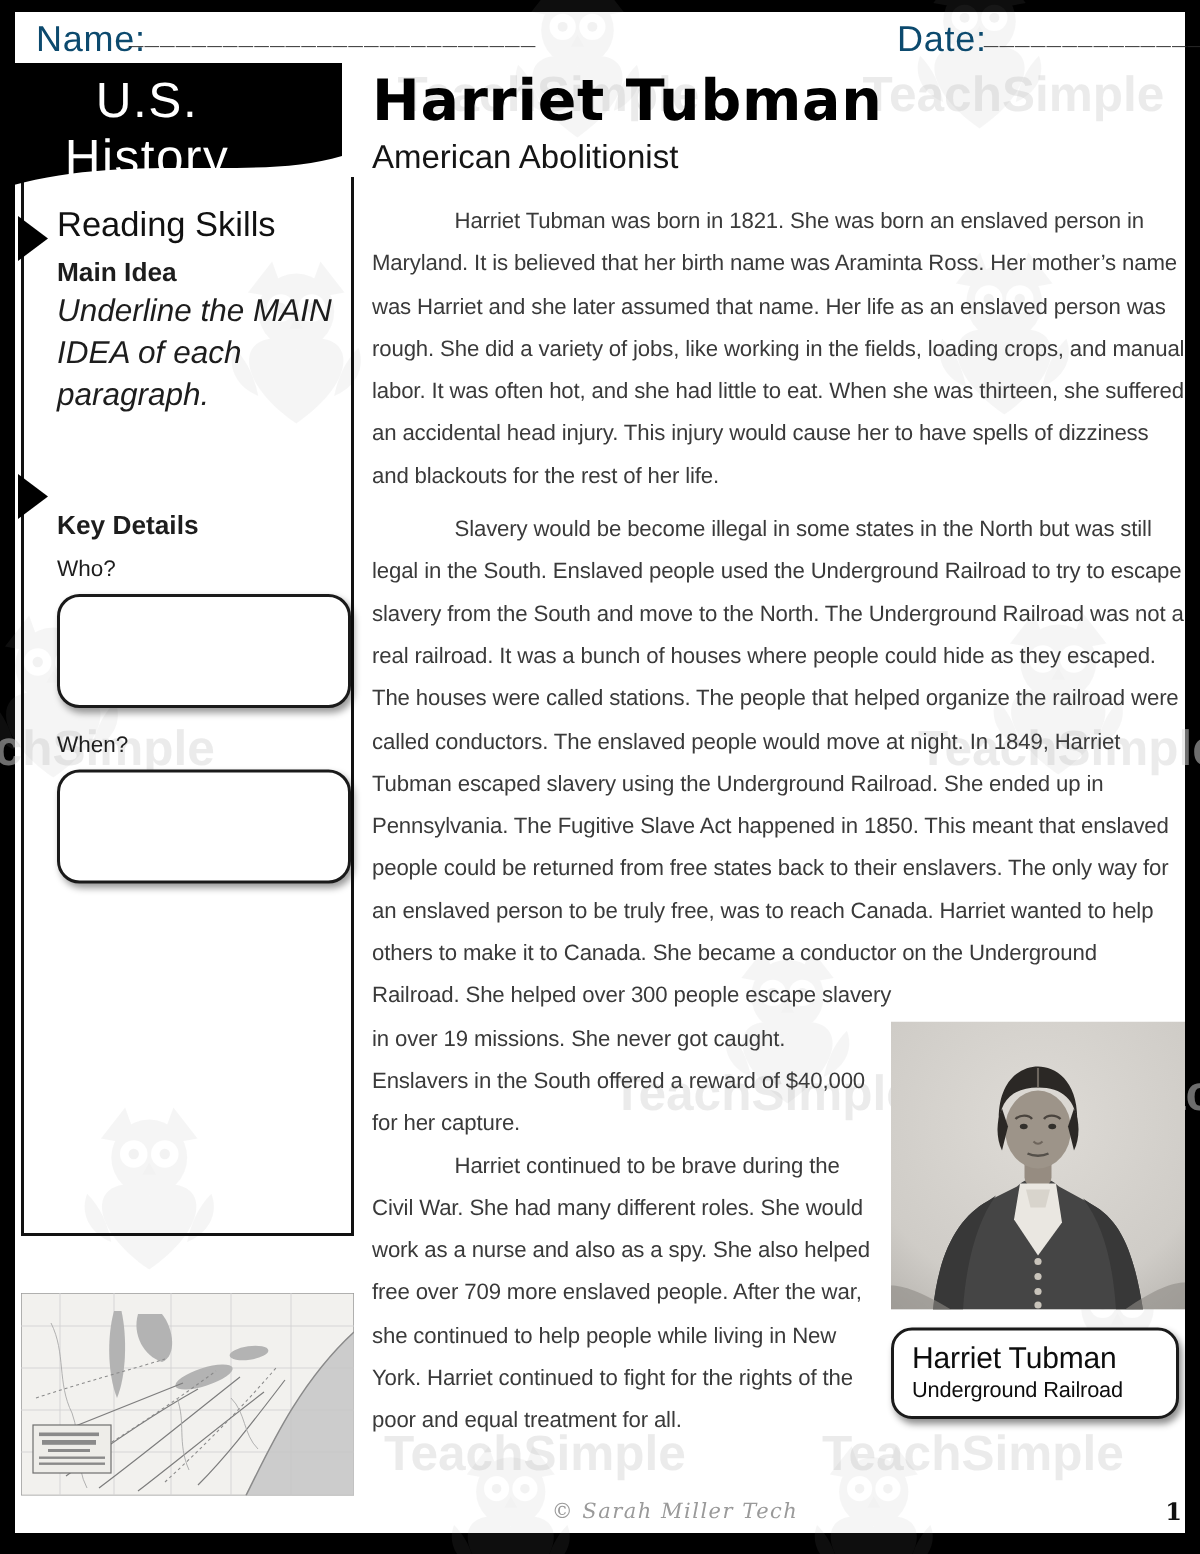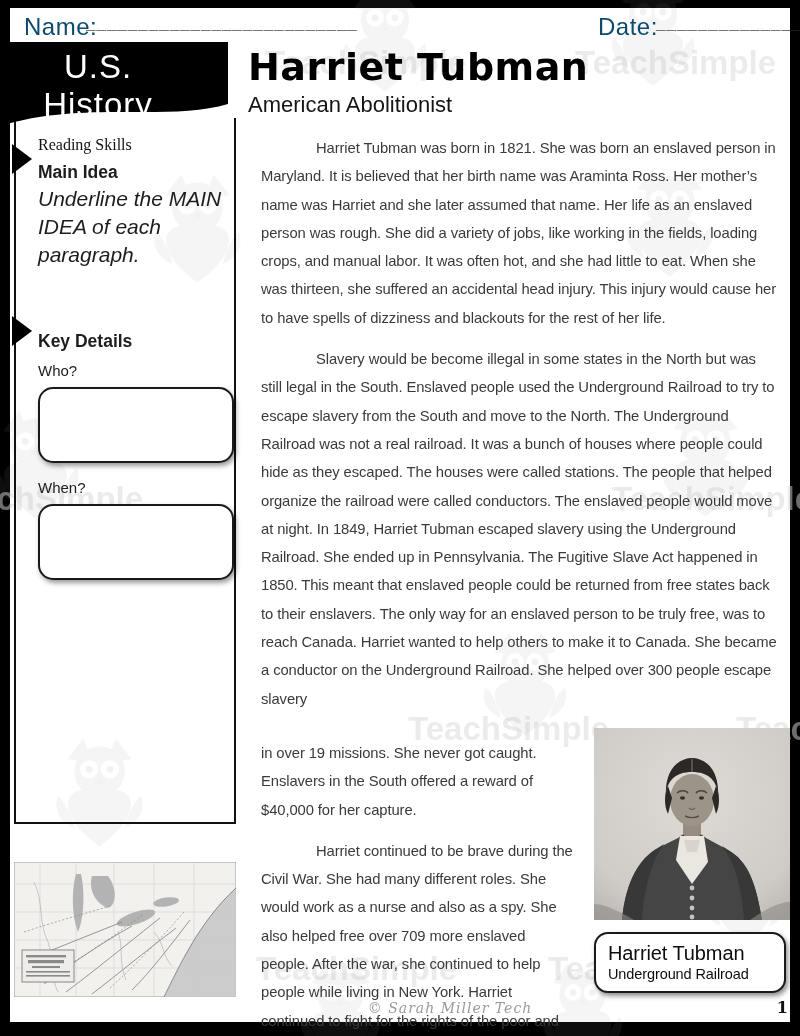--- a/index.html
+++ b/index.html
@@ -26,36 +26,36 @@
   .banner-text{position:absolute;left:0;top:6px;width:196px;text-align:center;color:#fff;
                font-size:33px;line-height:38px;letter-spacing:1px;}
   
   .sidebar{position:absolute;left:14px;top:118px;width:222px;height:706px;
            border-left:2px solid #111;border-right:2px solid #111;border-bottom:2px solid #111;
            background:transparent;z-index:2;box-sizing:border-box;}
   .tri{position:absolute;left:-4px;width:0;height:0;border-top:15px solid transparent;
        border-bottom:15px solid transparent;border-left:20px solid #000;}
   .tri1{top:26px;} .tri2{top:198px;}
   .sb-inner{position:absolute;left:22px;top:18px;width:186px;color:#1d1d1d;}
-  .sb-title{font-size:16px;font-weight:400;color:#111;margin:0 0 8px 0;font-family:Liberation Serif, serif;}
+  .sb-title{font-size:23px;font-weight:400;color:#111;margin:0 0 8px 0;}
   .sb-h{font-size:17.5px;font-weight:bold;margin:0;}
   .sb-p{font-size:21px;line-height:28px;margin:2px 0 0 0;font-style:italic;}
   .sb-keydetails{margin-top:62px;}
   .sb-q{font-size:15px;margin:10px 0 8px 0;}
   .answer-box{width:192px;height:72px;background:#fff;border:2px solid #1a1a1a;border-radius:15px;
               box-shadow:2px 3px 5px rgba(0,0,0,.4);margin-bottom:16px;}
   
   .map{position:absolute;left:14px;top:862px;width:222px;height:135px;z-index:2;}
   
   .article{position:absolute;left:248px;top:44px;width:542px;z-index:2;}
   .a-title{font-size:38px;font-weight:bold;color:#000;letter-spacing:.5px;margin:0;line-height:46px;
            font-family:"DejaVu Sans",sans-serif;}
   .a-sub{font-size:22px;color:#151515;margin:2px 0 0 0;font-weight:400;}
   .body-text{font-size:14.8px;line-height:28.3px;color:#3a3a3a;letter-spacing:-.1px;}
-  .body-text p{margin:13px;text-indent:55px;}
+  .body-text p{margin:0;text-indent:55px;}
   .p-first{margin-top:16px !important;}
   .p-gap{margin-top:7px !important;}
   .p-cont{text-indent:0 !important;}
   .wrap-row{display:flex;align-items:flex-start;margin-top:0;}
   .wrap-left{flex:0 0 342px;}
   .figure-col{margin-left:auto;width:196px;}
   .photo{width:196px;height:192px;display:block;}
   .caption-box{margin-top:12px;width:166px;background:#fff;border:2px solid #1a1a1a;border-radius:14px;
                box-shadow:2px 3px 5px rgba(0,0,0,.45);padding:7px 10px 8px 12px;}
   .cap-1{font-size:20px;color:#0d0d0d;line-height:24px;}

